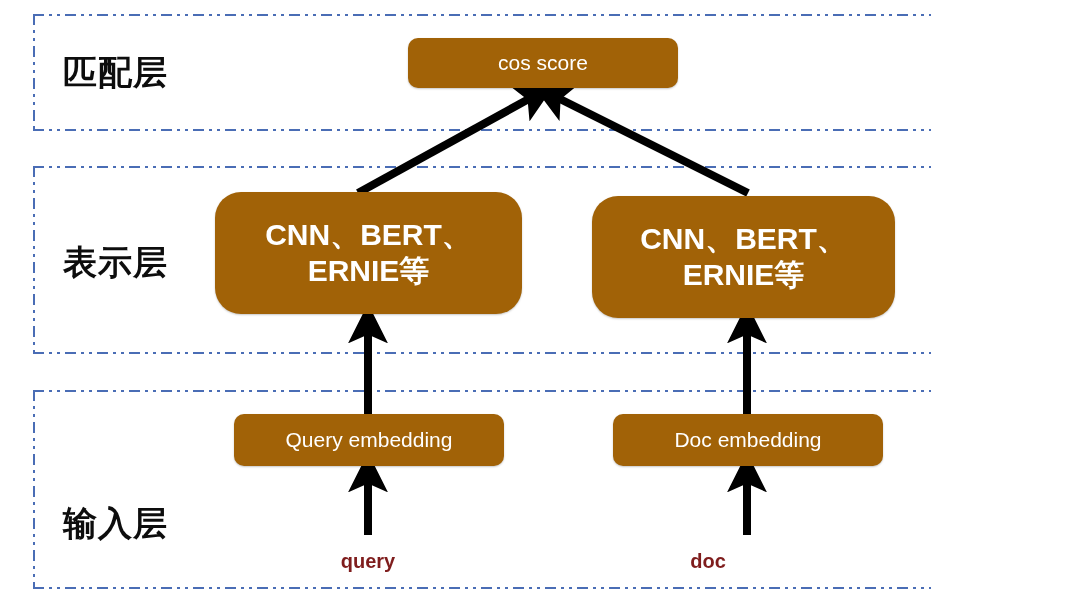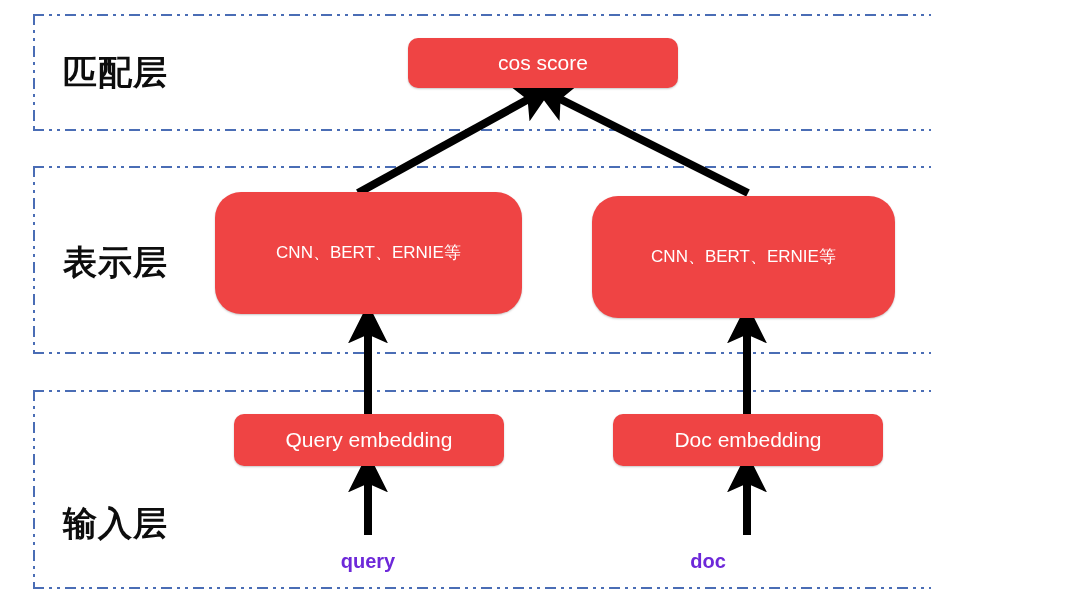--- a/index.html
+++ b/index.html
@@ -72,44 +72,45 @@
     color: #0d0d0d;
     letter-spacing: 1px;
     white-space: nowrap;
     line-height: 1;
   }
 
   
   .node {
     position: absolute;
     box-sizing: border-box;
-    background: #ef4444;
+    background: #a16207;
     color: #ffffff;
     display: flex;
     align-items: center;
     justify-content: center;
     text-align: center;
     font-size: 21px;
     line-height: 1.2;
     border-radius: 10px;
     padding: 0 10px;
     box-shadow: 0 1px 2px rgba(0,0,0,0.22);
   }
   .node.big {
     border-radius: 26px;
-    font-size: 17px;
+    font-size: 30px;
+    font-weight: bold;
   }
 
   
   .text-node {
     position: absolute;
     font-family: "Liberation Sans", "DejaVu Sans", sans-serif;
     font-weight: bold;
     font-size: 20px;
-    color: #6d28d9;
+    color: #7f1d1d;
     white-space: nowrap;
     text-align: center;
   }
 
   
   #arrows {
     position: absolute;
     left: 0;
     top: 0;
     width: 1080px;

